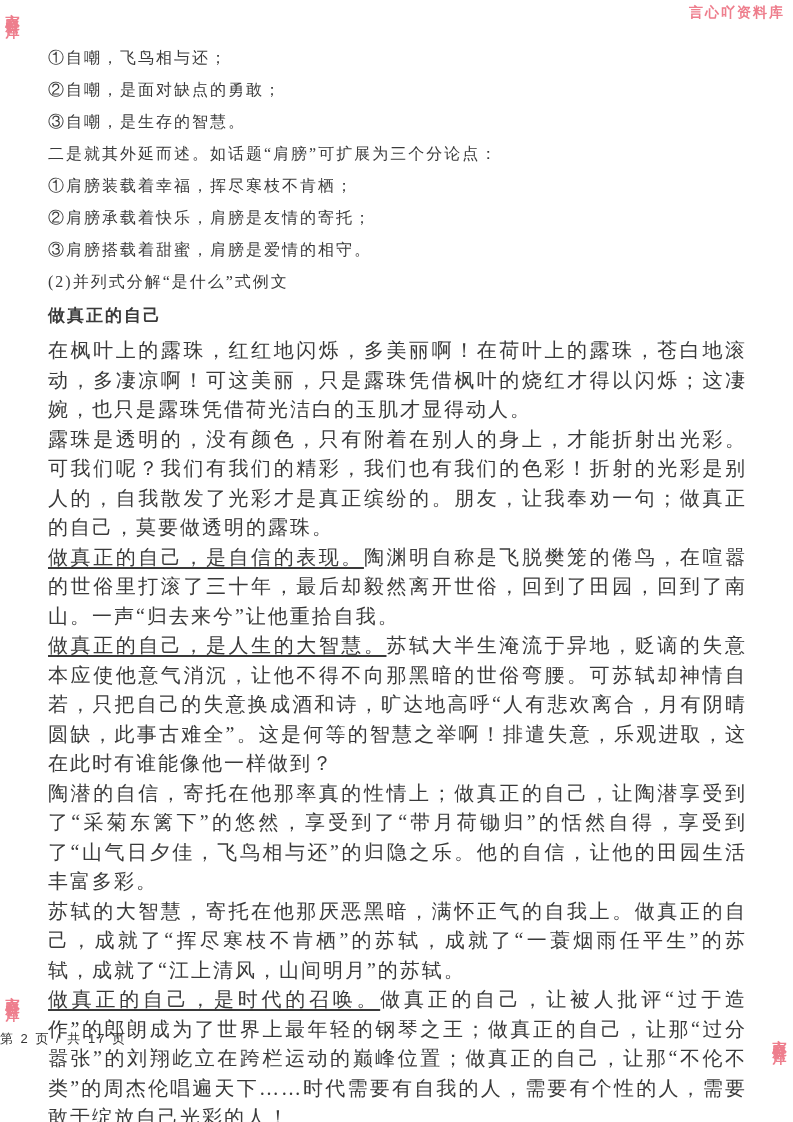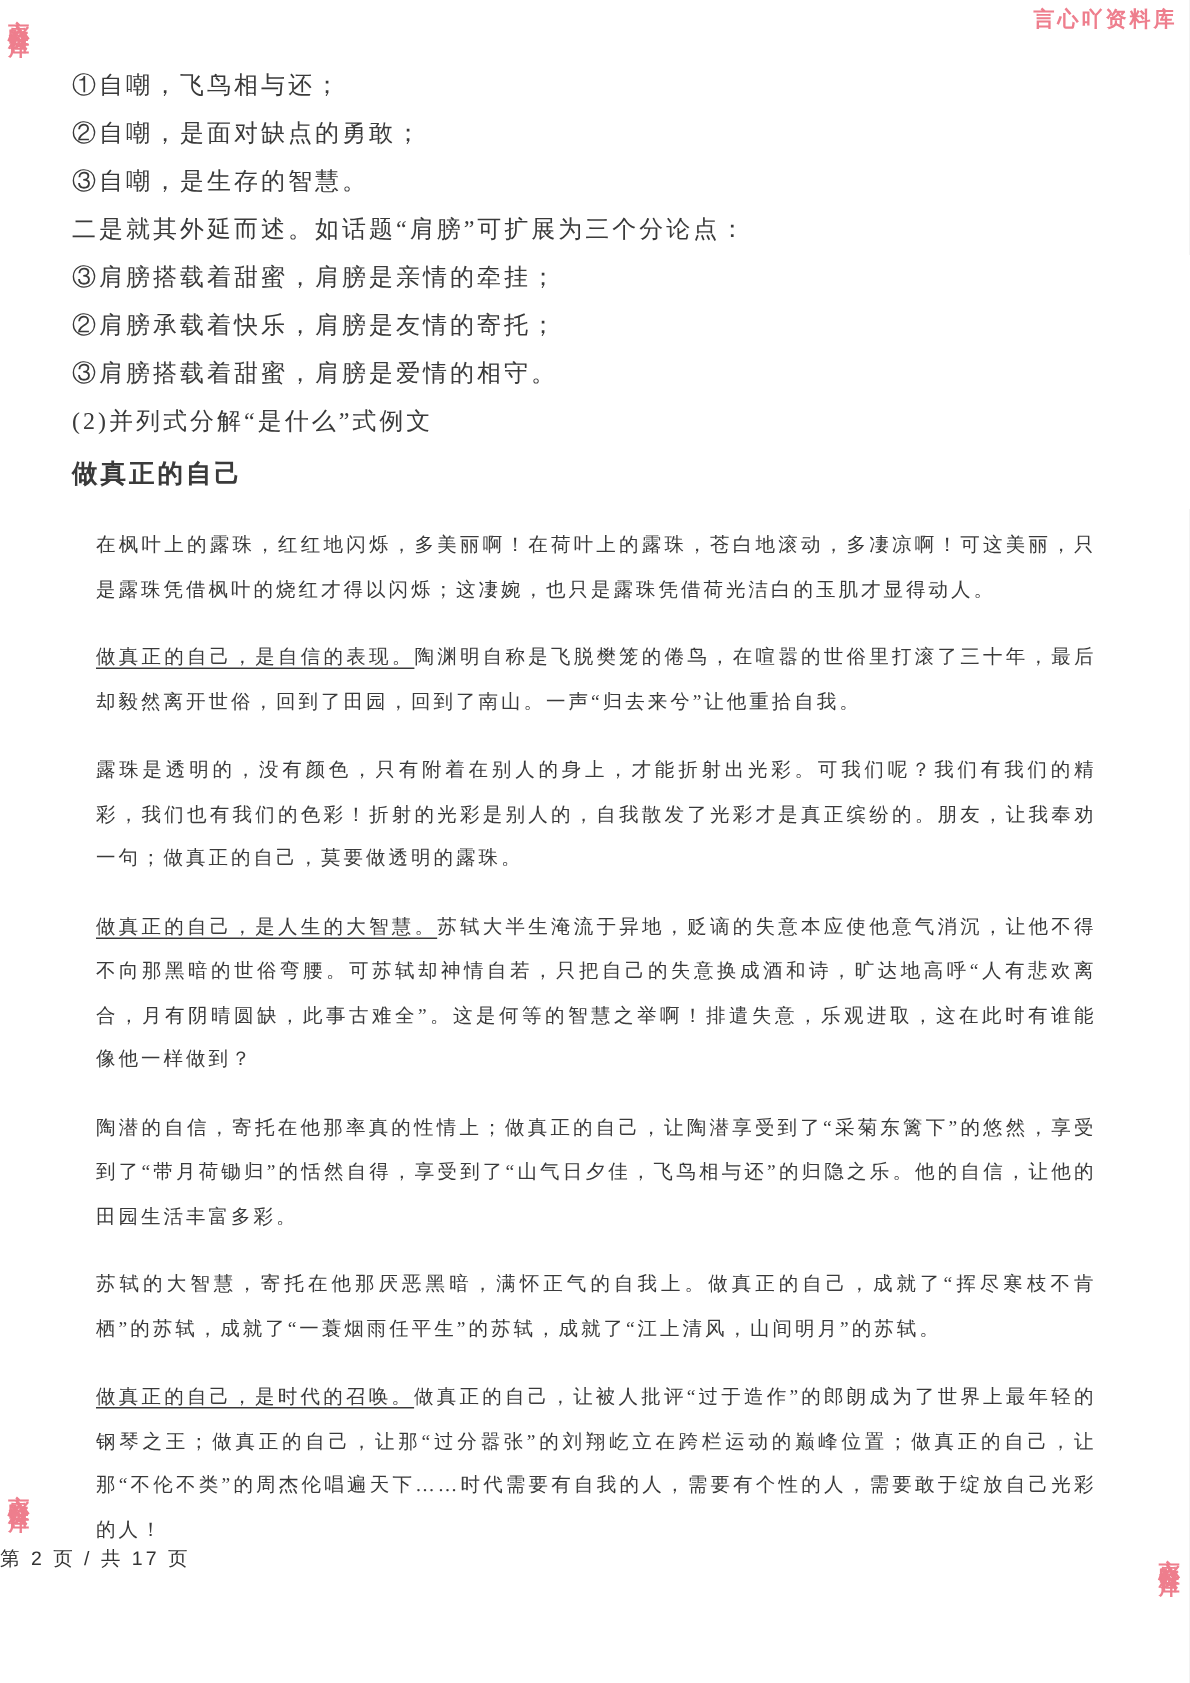--- a/index.html
+++ b/index.html
@@ -28,22 +28,22 @@
   }
   .essay-title {
     margin: 2px 0 4px 0;
     font-size: 17px;
     font-weight: bold;
     text-align: left;
     line-height: 32px;
     letter-spacing: 2px;
   }
   .para {
-    margin: 16px;
-    font-size: 13px;
+    margin: 0;
+    font-size: 20px;
     line-height: 29.5px;
     letter-spacing: 2px;
     text-align: justify;
     text-justify: inter-character;
   }
   .u { text-decoration: underline; text-underline-offset: 3px; }
   .footer {
     position: absolute;
     left: 0;
     right: 0;
@@ -81,37 +81,37 @@
   <div class="watermark wm-tr">言心吖资料库</div>
   <div class="watermark wm-vertical wm-bl">言心吖资料库</div>
   <div class="watermark wm-vertical wm-br">言心吖资料库</div>
 
   <div class="content">
 
     <p class="line">①自嘲，飞鸟相与还；</p>
     <p class="line">②自嘲，是面对缺点的勇敢；</p>
     <p class="line">③自嘲，是生存的智慧。</p>
     <p class="line">二是就其外延而述。如话题“肩膀”可扩展为三个分论点：</p>
-    <p class="line">③肩膀搭载着甜蜜，肩膀是亲情的牵挂；</p>
+    <p class="line">①肩膀装载着幸福，挥尽寒枝不肯栖；</p>
     <p class="line">②肩膀承载着快乐，肩膀是友情的寄托；</p>
     <p class="line">③肩膀搭载着甜蜜，肩膀是爱情的相守。</p>
     <p class="line">(2)并列式分解“是什么”式例文</p>
 
     <h2 class="essay-title">做真正的自己</h2>
 
     <p class="para">
       <span>在枫叶上的露珠，红红地闪烁，多美丽啊！在荷叶上的露珠，苍白地滚动，多凄凉啊！可这美丽，只是露珠凭借枫叶的烧红才得以闪烁；这凄婉，也只是露珠凭借荷光洁白的玉肌才显得动人。</span>
     </p>
 
     <p class="para">
-      <span class="u">做真正的自己，是自信的表现。</span><span>陶渊明自称是飞脱樊笼的倦鸟，在喧嚣的世俗里打滚了三十年，最后却毅然离开世俗，回到了田园，回到了南山。一声“归去来兮”让他重拾自我。</span>
+      <span>露珠是透明的，没有颜色，只有附着在别人的身上，才能折射出光彩。可我们呢？我们有我们的精彩，我们也有我们的色彩！折射的光彩是别人的，自我散发了光彩才是真正缤纷的。朋友，让我奉劝一句；做真正的自己，莫要做透明的露珠。</span>
     </p>
 
     <p class="para">
-      <span>露珠是透明的，没有颜色，只有附着在别人的身上，才能折射出光彩。可我们呢？我们有我们的精彩，我们也有我们的色彩！折射的光彩是别人的，自我散发了光彩才是真正缤纷的。朋友，让我奉劝一句；做真正的自己，莫要做透明的露珠。</span>
+      <span class="u">做真正的自己，是自信的表现。</span><span>陶渊明自称是飞脱樊笼的倦鸟，在喧嚣的世俗里打滚了三十年，最后却毅然离开世俗，回到了田园，回到了南山。一声“归去来兮”让他重拾自我。</span>
     </p>
 
     <p class="para">
       <span class="u">做真正的自己，是人生的大智慧。</span><span>苏轼大半生淹流于异地，贬谪的失意本应使他意气消沉，让他不得不向那黑暗的世俗弯腰。可苏轼却神情自若，只把自己的失意换成酒和诗，旷达地高呼“人有悲欢离合，月有阴晴圆缺，此事古难全”。这是何等的智慧之举啊！排遣失意，乐观进取，这在此时有谁能像他一样做到？</span>
     </p>
 
     <p class="para">
       <span>陶潜的自信，寄托在他那率真的性情上；做真正的自己，让陶潜享受到了“采菊东篱下”的悠然，享受到了“带月荷锄归”的恬然自得，享受到了“山气日夕佳，飞鸟相与还”的归隐之乐。他的自信，让他的田园生活丰富多彩。</span>
     </p>
 

